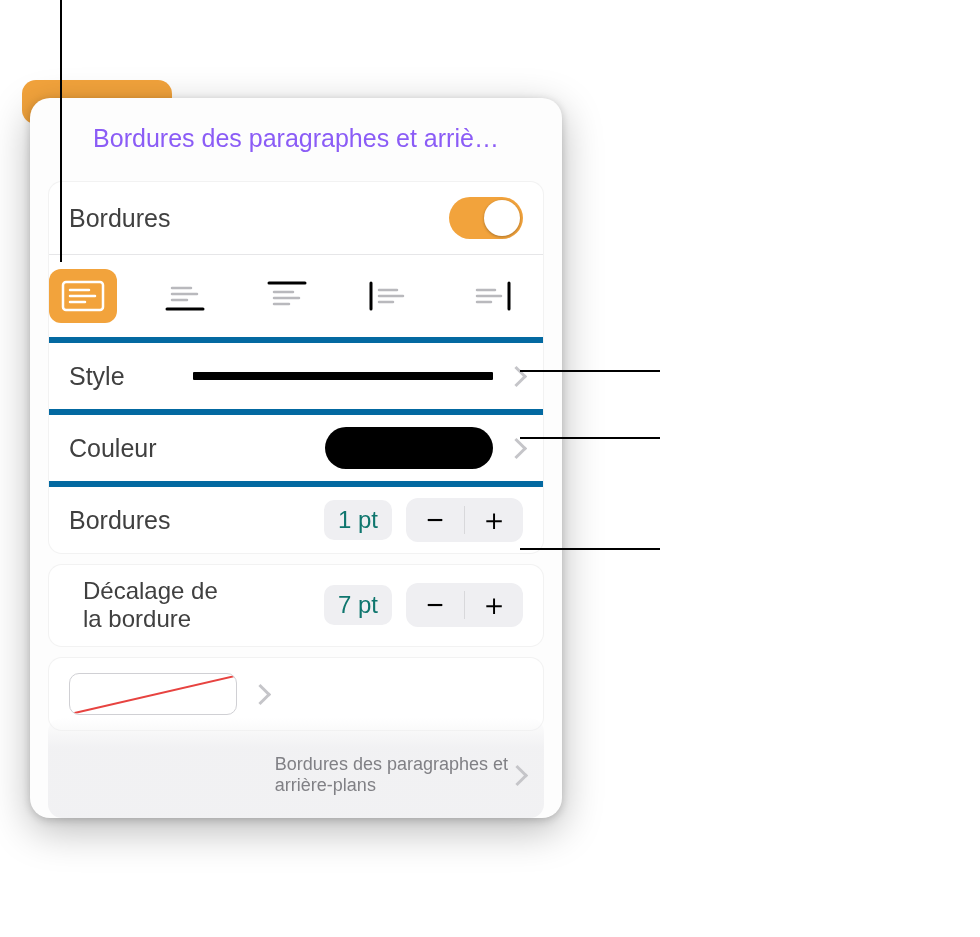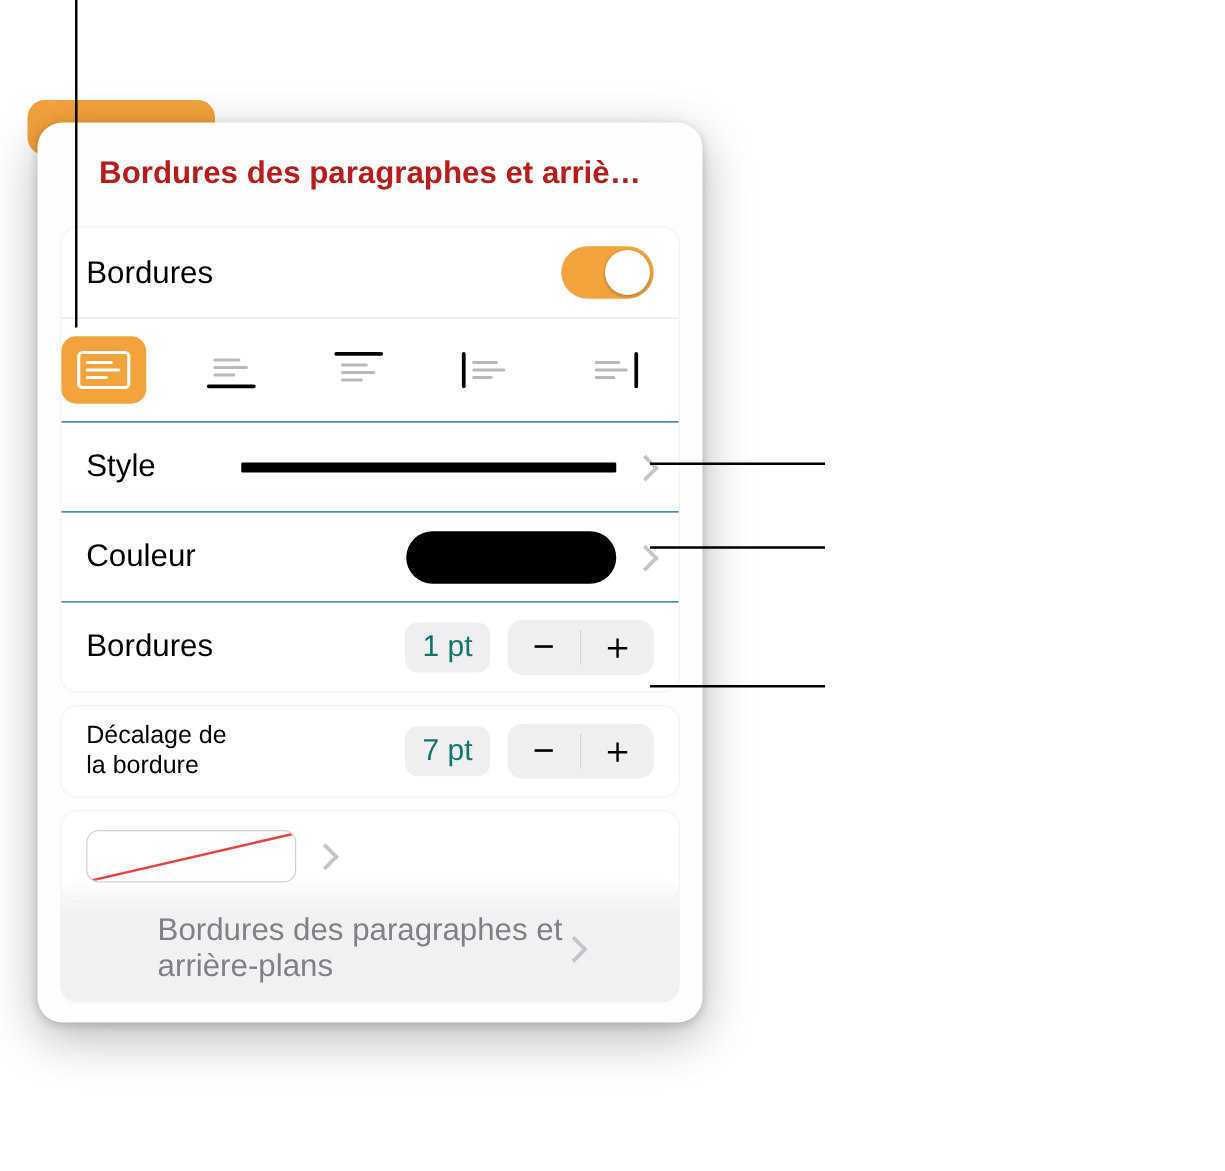--- a/index.html
+++ b/index.html
@@ -36,50 +36,50 @@
     height: 720px;
     border-radius: 20px;
     background: #fdfdfd;
     box-shadow: 0 12px 40px rgba(0,0,0,0.28), 0 2px 8px rgba(0,0,0,0.18);
     padding: 18px 0 0 0;
     z-index: 5;
     overflow: hidden;
   }
   .popover-title {
     font-size: 25px;
-    font-weight: 700;
-    color: #b91c1c;
+    font-weight: 400;
+    color: #8b5cf6;
     text-align: center;
     padding: 8px 20px 18px 20px;
     white-space: nowrap;
     overflow: hidden;
     text-overflow: ellipsis;
   }
   .card {
     margin: 10px 18px;
     background: #ffffff;
     border-radius: 14px;
     overflow: hidden;
     border: 1px solid rgba(0,0,0,0.05);
   }
   .row {
     display: flex;
     align-items: center;
     justify-content: space-between;
     min-height: 72px;
     padding: 0 20px;
-    border-top: 1px solid #0369a1;
+    border-top: 6px solid #0369a1;
   }
   .card .row:first-child { border-top: none; }
   .row-label {
     font-size: 25px;
     font-weight: 400;
-    color: #000000;
-  }
-  .row-label.multi { line-height: 1.18; font-size: 20px; padding: 12px 0; }
+    color: #404040;
+  }
+  .row-label.multi { line-height: 1.18; font-size: 24px; padding: 12px 0; margin-left: 14px; }
   .row-right { display: flex; align-items: center; gap: 14px; }
 
   
   .toggle {
     width: 74px;
     height: 42px;
     border-radius: 21px;
     position: relative;
     background: #f2a33c;
   }
@@ -192,30 +192,30 @@
     width: 120%;
     height: 2px;
     background: #e74340;
     transform: rotate(-13deg);
     transform-origin: center;
   }
 
   
   .behind-item {
     position: absolute;
-    left: 18px; right: 18px; bottom: 16px;
+    left: 18px; right: 18px; bottom: 0;
     height: 100px;
     background: linear-gradient(to bottom, rgba(240,240,242,0.0), rgba(240,240,242,0.9) 30%);
     border-radius: 14px;
     padding: 14px 20px 0 20px;
     display: flex;
     align-items: center;
-    justify-content: center;
+    justify-content: flex-end;
     color: #808085;
-    font-size: 25px;
+    font-size: 18px;
     z-index: 2;
   }
   .behind-text { line-height: 1.18; }
 
   
   .leader {
     position: absolute;
     height: 2px;
     background: #000;
     z-index: 10;

